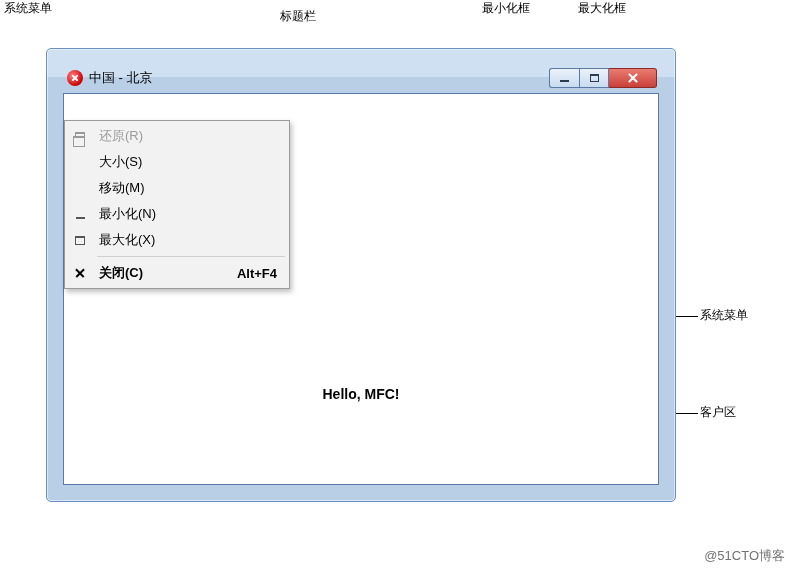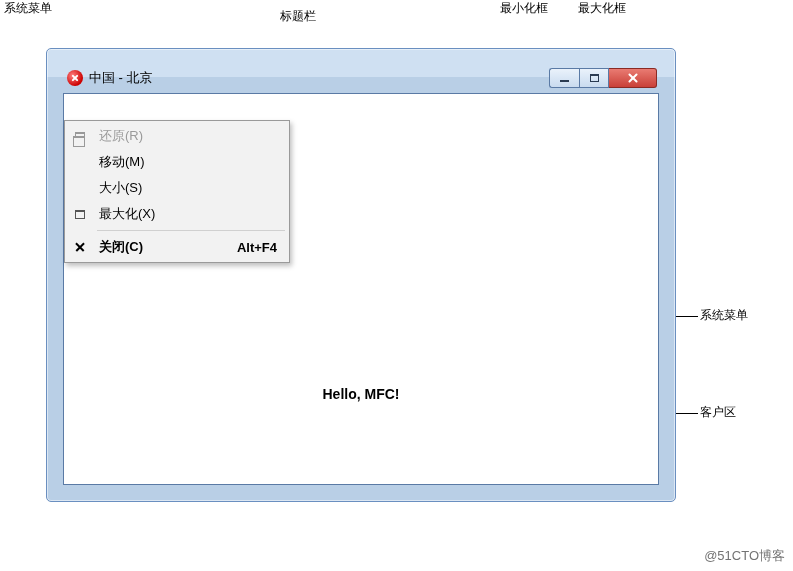--- a/index.html
+++ b/index.html
@@ -181,21 +181,21 @@
       bottom: 6px;
       color: #737373;
       font-size: 13px;
     }
   </style>
 </head>
 <body>
 
 <div class="label" style="left:4px; top:0;">系统菜单</div>
 <div class="label" style="left:280px; top:0;margin-top:8px;">标题栏</div>
-<div class="label" style="left:500px; top:0;">最小化框</div>
+<div class="label" style="left:482px; top:0;">最小化框</div>
 <div class="label" style="left:578px; top:0;">最大化框</div>
 <div class="label" style="left:700px; top:307px;">系统菜单</div>
 <div class="label" style="left:700px; top:404px;">客户区</div>
 
 <div class="label-line hline" style="left:676px; top:316px; width:22px;"></div>
 <div class="label-line hline" style="left:664px; top:413px; width:34px;"></div>
 
 <div class="window">
 
   <div class="titlebar">
@@ -220,24 +220,30 @@
     <div class="sysmenu">
       <div class="iconcol"></div>
 
       <div class="menuitem disabled">
         <span class="micon">
             <span class="mi-restore"></span>
           </span>
         <span>还原(R)</span>
       </div>
       <div class="menuitem">
+        <span>大小(S)</span>
+      </div>
+      <div class="menuitem">
         <span>移动(M)</span>
       </div>
       <div class="menuitem">
-        <span>大小(S)</span>
+        <span class="micon">
+            <span class="mi-min"></span>
+          </span>
+        <span>最小化(N)</span>
       </div>
       <div class="menuitem">
         <span class="micon">
             <span class="mi-max"></span>
           </span>
         <span>最大化(X)</span>
       </div>
 
       <div class="menu-sep"></div>
 

